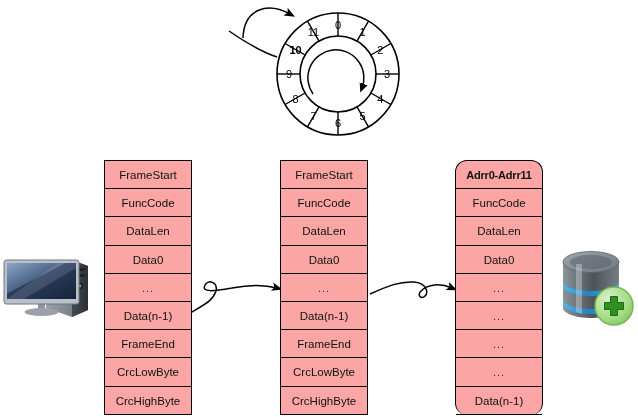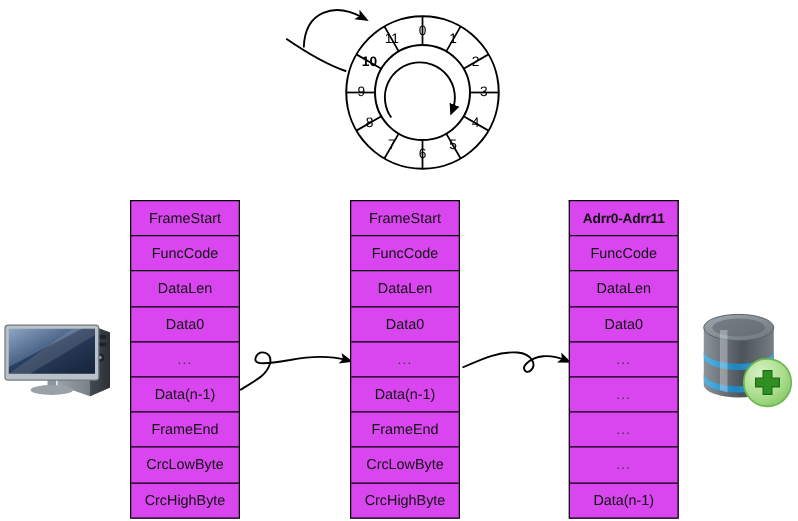--- a/index.html
+++ b/index.html
@@ -50,26 +50,26 @@
     height: 417px;
     pointer-events: none;
   }
 
   
   .frame-table {
     position: absolute;
     width: 88px;
     border: 1px solid #000000;
     border-bottom: none;
-    background: #d946ef;
+    background: #fca5a5;
     box-sizing: border-box;
   }
   #frame-table-1 { left: 104px; top: 160px; }
   #frame-table-2 { left: 280px; top: 160px; }
-  #frame-table-3 { left: 455px; top: 160px; }
+  #frame-table-3 { left: 455px; top: 160px; border-radius: 12px; }
 
   .frame-row {
     height: 28.2px;
     line-height: 28.2px;
     border-bottom: 1px solid #000000;
     text-align: center;
     font-size: 11.5px;
     font-family: "Liberation Sans", sans-serif;
     color: #111111;
     white-space: nowrap;

